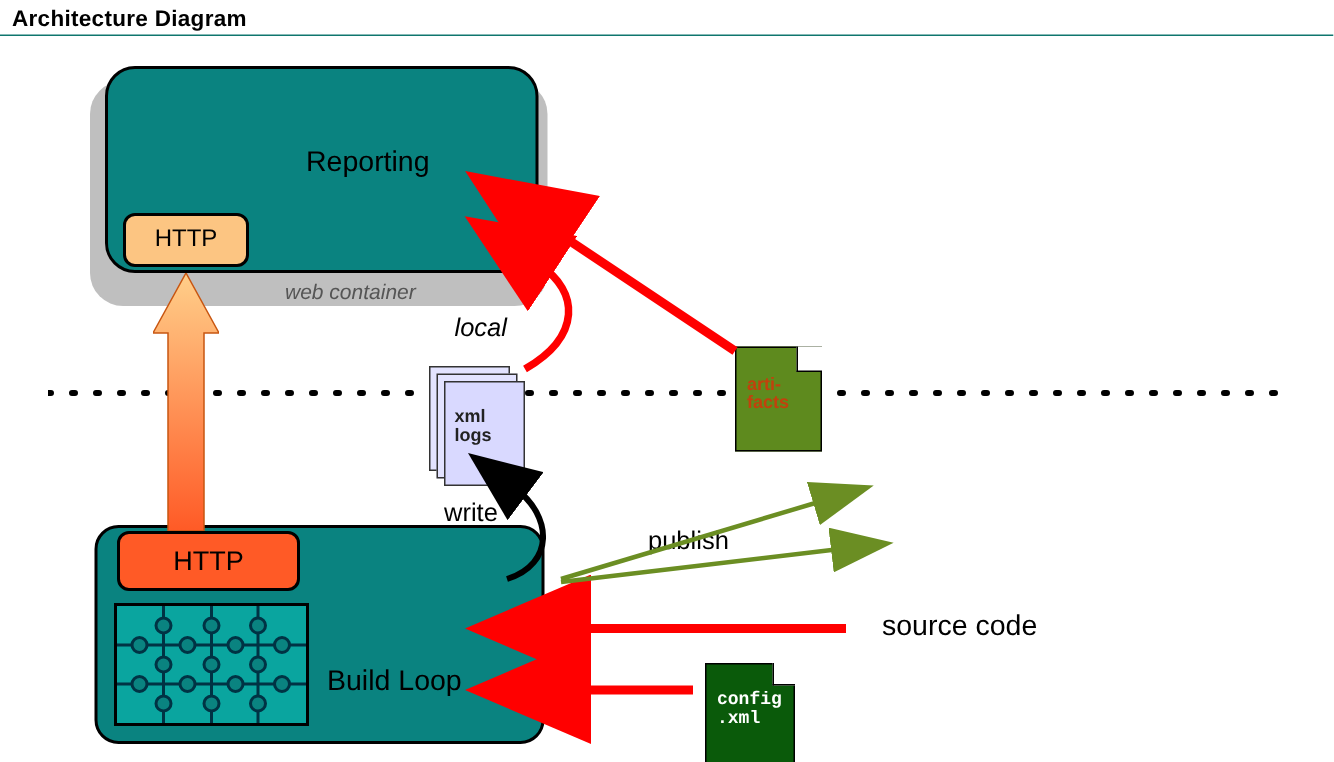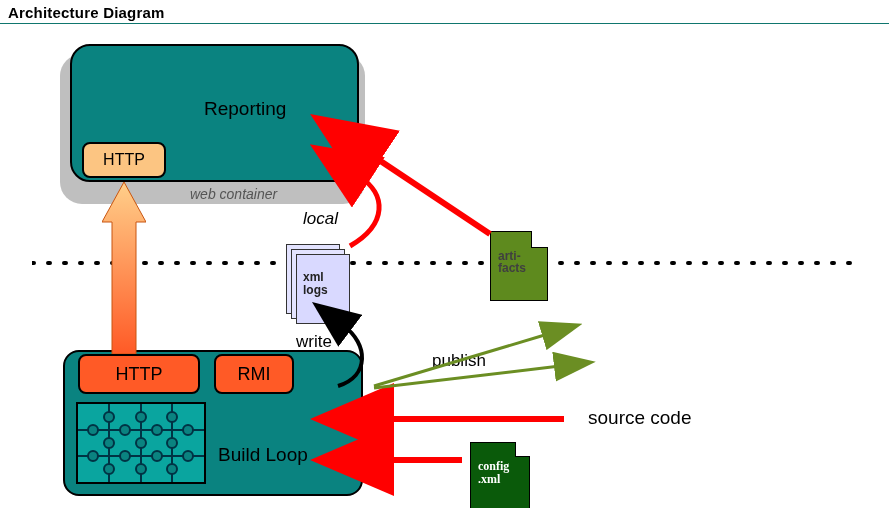--- a/index.html
+++ b/index.html
@@ -38,27 +38,27 @@
 .page{width:52px;height:68px;background:#e3e3ff;border:1px solid #333;position:absolute}
 .page.p1{left:0;top:0}
 .page.p2{left:5px;top:5px}
 .page.p3{left:10px;top:10px;background:#d9d9ff}
 .xml-text{left:303px;top:247px;font-size:12px;font-family:Verdana,Arial;color:#222;line-height:13px;font-weight:bold}
 
 
 .arti{left:490px;top:207px}
 .arti .doc{width:56px;height:68px;background:#5e8a1e;border:1px solid #000;position:relative}
 .arti .dogear{position:absolute;right:-1px;top:-1px;width:16px;height:16px;background:#fff;border-left:1px solid #000;border-bottom:1px solid #000}
-.arti-text{left:498px;top:226px;font-size:12px;color:#404040;font-family:Verdana,Arial;font-weight:bold;line-height:12px}
+.arti-text{left:498px;top:226px;font-size:12px;color:#c2410c;font-family:Verdana,Arial;font-weight:bold;line-height:12px}
 
 
 .cfg{left:470px;top:418px}
 .cfg .doc{width:58px;height:66px;background:#0a5a0a;border:1px solid #000;position:relative}
 .cfg .dogear{position:absolute;right:-1px;top:-1px;width:14px;height:14px;background:#fff;border-left:1px solid #000;border-bottom:1px solid #000}
-.cfg-text{left:478px;top:436px;font-size:12px;font-family:Liberation Serif, serif;color:#fff;font-weight:bold;line-height:13px}
+.cfg-text{left:478px;top:436px;font-size:12px;font-family:Liberation Mono, monospace;color:#fff;font-weight:bold;line-height:13px}
 
 
 .read{left:303px;top:185px;font-style:italic;font-size:17px}
 .write{left:296px;top:308px;font-size:17px}
 .publish{left:432px;top:327px;font-size:17px}
 .broadcast{left:566px;top:296px;font-size:17px}
 .smiley{display:inline-block;width:18px;height:18px;border-radius:50%;background:#6b8e23;vertical-align:middle;border:1px solid #334d00;position:relative}
 .smiley::before{content:"";position:absolute;width:3px;height:3px;background:#1a2e00;border-radius:50%;left:4px;top:5px;box-shadow:7px 0 0 #1a2e00}
 .smiley::after{content:"";position:absolute;width:8px;height:4px;border:1px solid #1a2e00;border-top:none;border-radius:0 0 8px 8px;left:4px;top:10px}
 .src{left:588px;top:383px;font-size:19px}
@@ -82,21 +82,20 @@
 
   <div class="abs web-shadow"></div>
   <div class="abs web-label">web container</div>
 
   <div class="abs reporting"></div>
   <div class="abs reporting-text">Reporting</div>
   <div class="abs http-top">HTTP</div>
 
   <div class="abs build"></div>
   <div class="abs http-bot">HTTP</div>
-  <div class="abs rmi">RMI</div>
   <div class="abs build-text">Build  Loop</div>
   <div class="abs puzzle">
     <svg viewBox="0 0 126 78">
       <g fill="none" stroke="#034" stroke-width="2">
         <line x1="0" y1="26" x2="126" y2="26"></line>
           <line x1="0" y1="52" x2="126" y2="52"></line>
         <line x1="31" y1="0" x2="31" y2="78"></line>
           <line x1="63" y1="0" x2="63" y2="78"></line>
           <line x1="94" y1="0" x2="94" y2="78"></line>
       </g>

